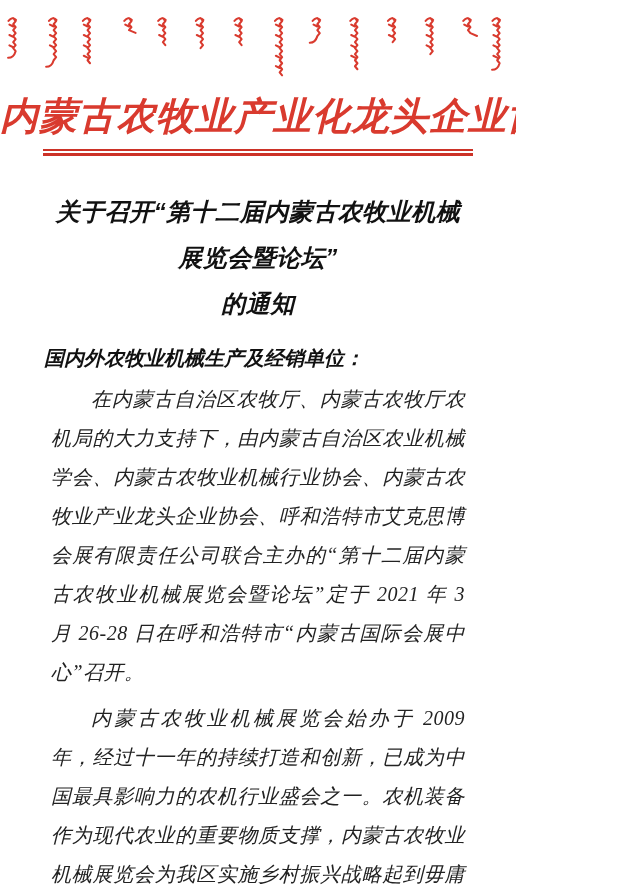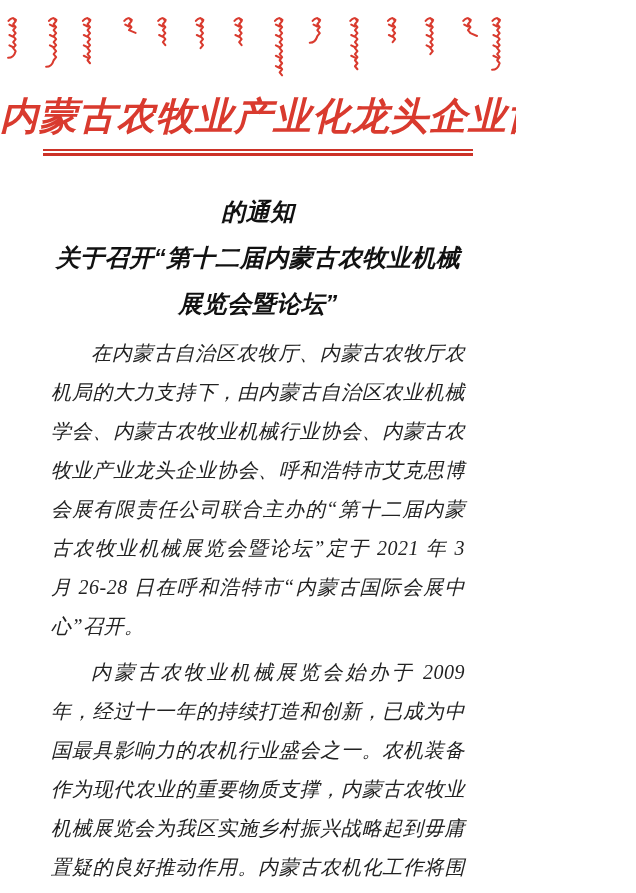--- a/index.html
+++ b/index.html
@@ -99,24 +99,25 @@
     </div>
     <div class="org-name">内蒙古农牧业产业化龙头企业协会</div>
     <div class="rule">
       <div class="rule-top"></div>
       <div class="rule-bottom"></div>
     </div>
   </header>
 
   <main class="notice">
     <h1 class="title">
+      <span class="title-line">关于召开“第十二届内蒙古农牧业机械展览会暨论坛”</span>
       <span class="title-line">的通知</span>
-      <span class="title-line">关于召开“第十二届内蒙古农牧业机械展览会暨论坛”</span>
     </h1>
 
+    <p class="salutation">国内外农牧业机械生产及经销单位：</p>
 
     <p class="para">在内蒙古自治区农牧厅、内蒙古农牧厅农机局的大力支持下，由内蒙古自治区农业机械学会、内蒙古农牧业机械行业协会、内蒙古农牧业产业龙头企业协会、呼和浩特市艾克思博会展有限责任公司联合主办的“第十二届内蒙古农牧业机械展览会暨论坛”定于 2021 年 3 月 26-28 日在呼和浩特市“内蒙古国际会展中心”召开。</p>
 
     <p class="para">内蒙古农牧业机械展览会始办于 2009 年，经过十一年的持续打造和创新，已成为中国最具影响力的农机行业盛会之一。农机装备作为现代农业的重要物质支撑，内蒙古农牧业机械展览会为我区实施乡村振兴战略起到毋庸置疑的良好推动作用。内蒙古农机化工作将围绕农牧业机械化发展和农机装备产业转型升级主线，推进农机化发展转型升级，推动全区农机化向全程全面高质量高效发展。</p>
 
     <p class="para">2019 年第十一届内蒙古农牧业机械展览会，展出面积达 56000 平方米，共有 412 家企业参展，共展出 2456 台机具，其中中国农机院呼市分院、现代农装、中机美诺、福田雷沃、约翰迪尔、中国一拖、常</p>
   </main>
 
 </div>
 

